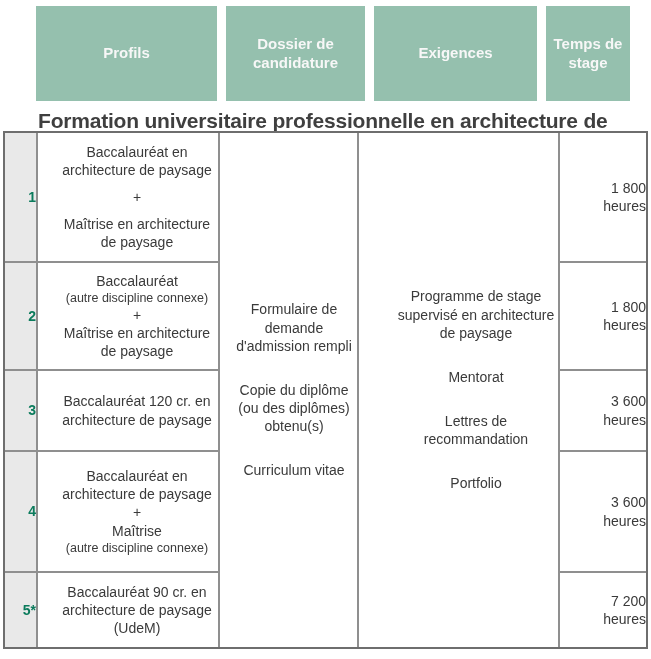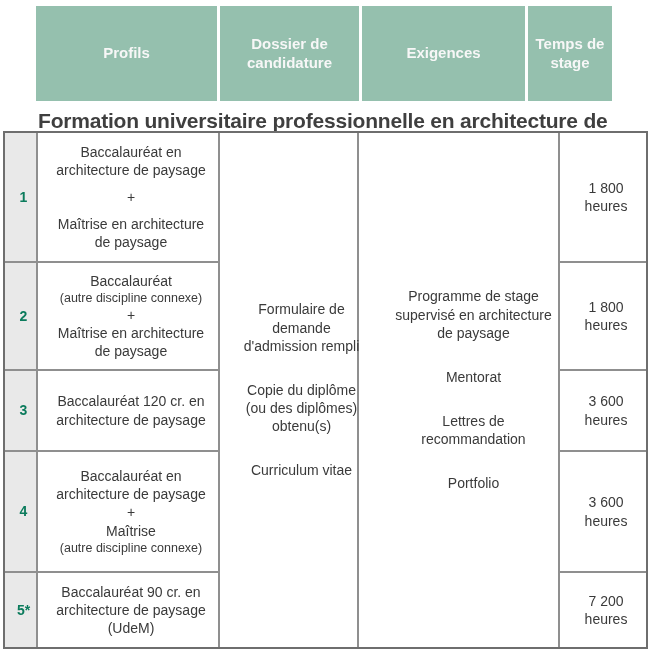--- a/index.html
+++ b/index.html
@@ -22,21 +22,21 @@
     position:relative;
     width:651px;height:659px;
     background:#fff;
     overflow:hidden;
   }
 
   
   .header-row{
     position:absolute;left:36px;top:6px;
     width:612px;height:95px;
-    display:flex;gap:3px;
+    display:flex;gap:9px;
   }
   .header-cell{
     background:var(--header-bg);
     color:var(--header-text);
     font-weight:bold;font-size:15px;line-height:1.25;
     display:flex;align-items:center;justify-content:center;
     text-align:center;
   }
   .hc-profils{width:181px;}
   .hc-dossier{width:139px;padding:0 8px;}
@@ -55,21 +55,21 @@
   
   .body-table{
     position:absolute;left:3px;top:131px;
     display:grid;
     grid-template-columns:33px 182px 139px 201px 86px;
     grid-template-rows:130px 108px 81px 121px 74px;
     border:2px solid var(--border-outer);
   }
   .cell{
     display:flex;flex-direction:column;
-    align-items:center;justify-content:center;
+    align-items:flex-end;justify-content:center;
     text-align:center;
     font-size:14px;line-height:1.3;
     background:#fff;
     padding-left:6px;
   }
   .br{border-right:2px solid var(--border-inner);}
   .bb{border-bottom:2px solid var(--border-inner);}
 
   .num-cell{
     background:var(--row-num-bg);

